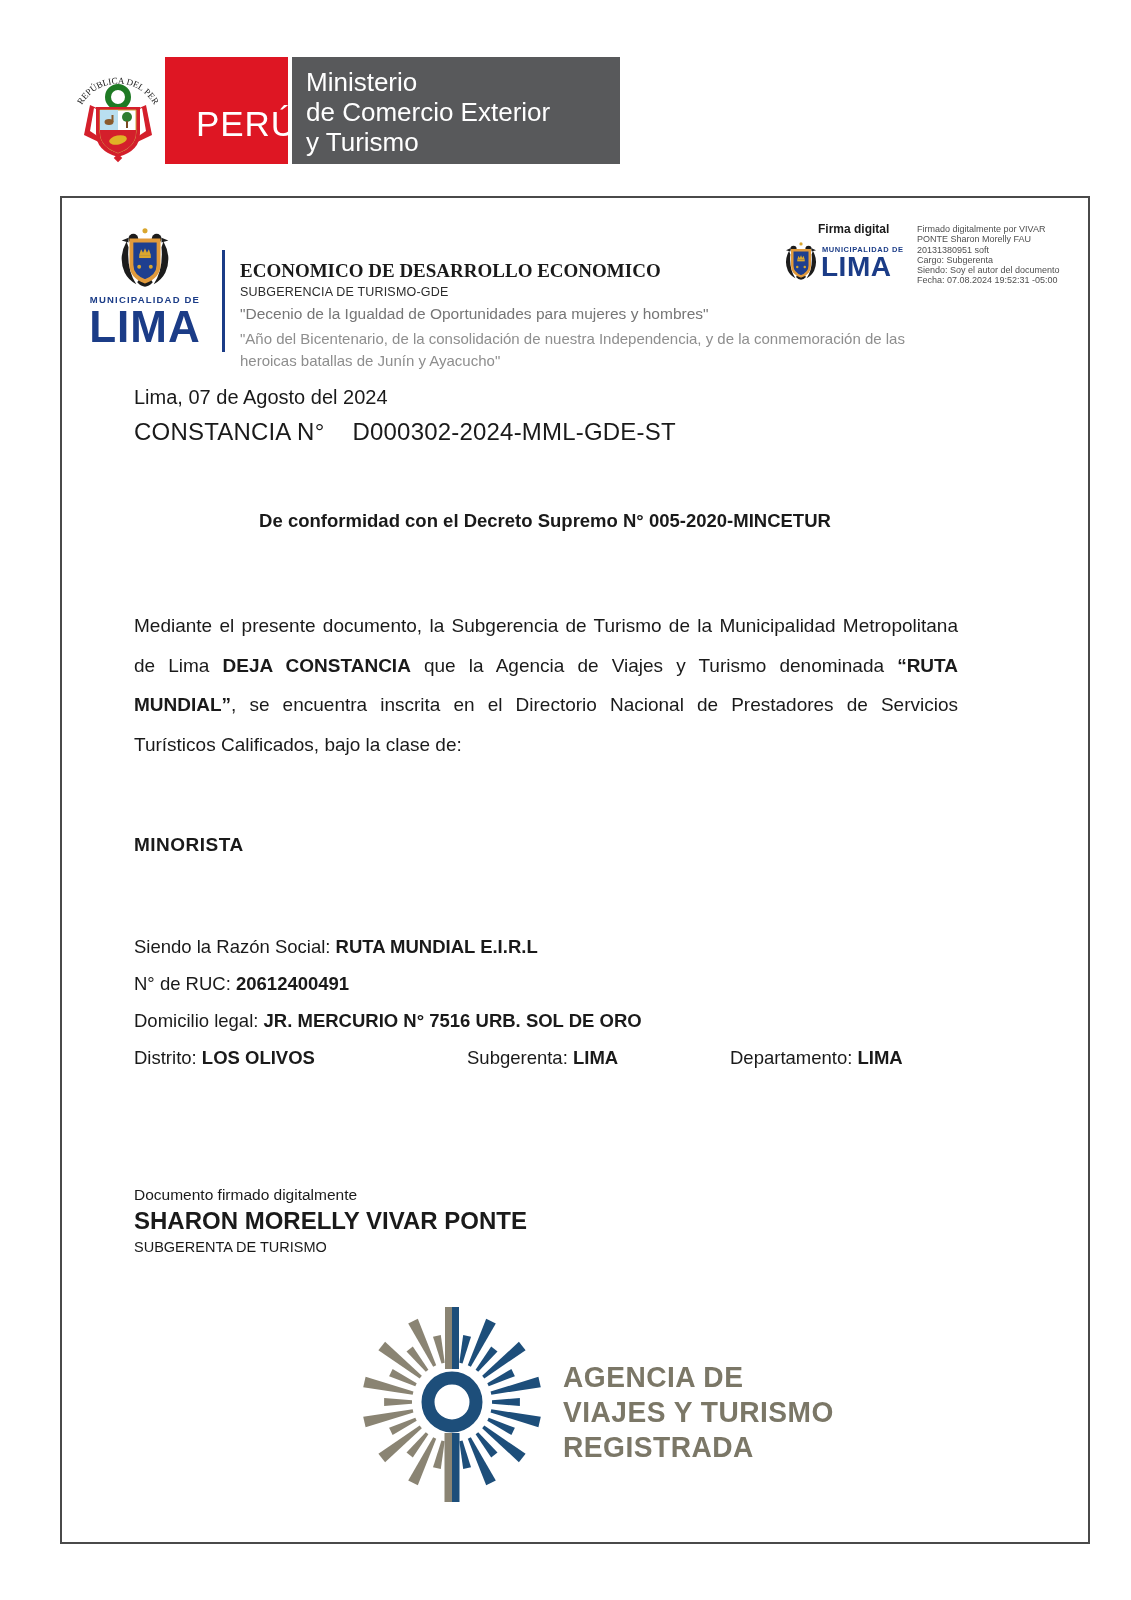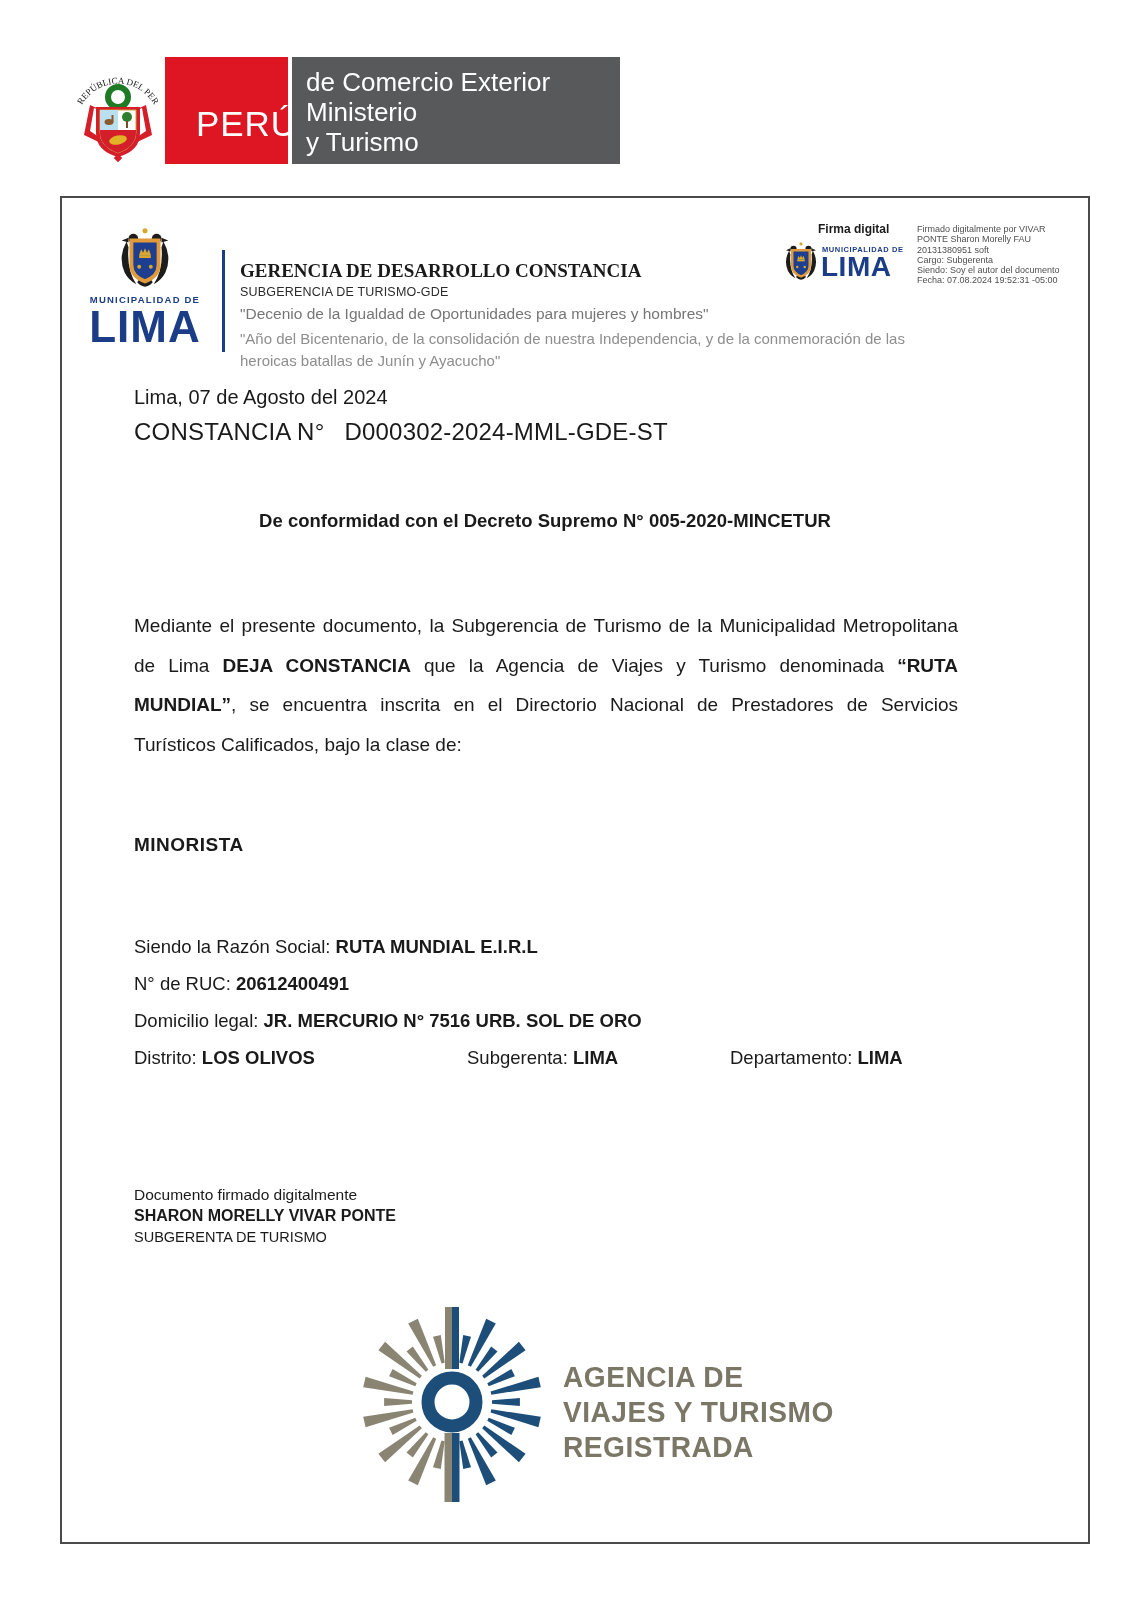--- a/index.html
+++ b/index.html
@@ -39,33 +39,33 @@
   
   .st-title{left:818px;top:222px;font-size:12px;font-weight:bold;}
   .st-coat{left:781px;top:240px;width:40px;height:44px;}
   .st-muni-small{left:822px;top:245px;font-size:7.5px;font-weight:bold;color:var(--lima-navy);letter-spacing:.6px;}
   .st-muni-big{left:821px;top:251px;font-size:28px;font-weight:bold;color:var(--lima-navy);letter-spacing:.5px;}
   .st-lines{left:917px;top:224px;width:165px;font-size:9px;line-height:10.3px;color:#4f4f4f;}
 
   
   .date-line{left:134px;top:386px;font-size:20px;}
   .constancia{left:134px;top:418px;font-size:24px;letter-spacing:.2px;}
-  .constancia .num{margin-left:20px;}
+  .constancia .num{margin-left:28px;}
   .subject{left:134px;top:510px;width:822px;text-align:center;font-weight:bold;font-size:18.5px;}
   .paragraph{left:134px;top:606px;width:824px;font-size:19px;line-height:39.5px;
              text-align:justify;}
   .classification{left:134px;top:834px;width:822px;font-weight:bold;font-size:19px;letter-spacing:.5px;}
   .details{left:134px;top:928px;width:824px;font-size:18.5px;line-height:37px;}
   .details b,.paragraph b{font-weight:bold;}
   .loc-row{display:flex;}
   .loc-row .loc0{width:333px;}
   .loc-row .loc1{width:263px;}
   .signer{left:134px;top:1186px;}
   .signer .s1{font-size:15.5px;}
-  .signer .s2{font-size:16px;font-weight:bold;margin-top:3px;}
+  .signer .s2{font-size:24px;font-weight:bold;margin-top:3px;}
   .signer .s3{font-size:14.5px;margin-top:4px;}
 
   
   .starburst{left:352px;top:1302px;width:200px;height:200px;}
   .registered-text{left:563px;top:1360px;font-size:29px;line-height:35px;font-weight:bold;
                    color:var(--registered-text);letter-spacing:.5px;transform:scaleX(.97);transform-origin:left top;}
 </style>
 </head>
 <body>
 
@@ -109,34 +109,34 @@
   <path d="M28,79 L64,79 L64,81 Q64,96 46,102 Q28,96 28,81 Z" fill="#d41f2b"></path>
   <ellipse cx="46" cy="89" rx="9" ry="4.5" fill="#e0b226" transform="rotate(-12 46 89)"></ellipse>
   <rect x="43" y="104" width="6" height="6" fill="#d41f2b" transform="rotate(45 46 107)"></rect>
 </svg>
 
 <div class="abs peru-box">
   <span>PERÚ</span>
 </div>
 
 <div class="abs ministry-box">
+  <div>Ministerio</div>
   <div>de Comercio Exterior</div>
-  <div>Ministerio</div>
   <div>y Turismo</div>
 </div>
 
 <div class="abs frame"></div>
 
 <svg class="abs lh-coat" viewBox="0 0 64 68">
   <use href="#lima-coat"></use>
 </svg>
 <div class="abs lh-muni-small">MUNICIPALIDAD DE</div>
 <div class="abs lh-muni-big">LIMA</div>
 <div class="abs lh-divider"></div>
-<div class="abs lh-office">GERENCIA DE DESARROLLO CONSTANCIA</div>
+<div class="abs lh-office">ECONOMICO DE DESARROLLO ECONOMICO</div>
 <div class="abs lh-suboffice">SUBGERENCIA DE TURISMO-GDE</div>
 <div class="abs lh-motto1">"Decenio de la Igualdad de Oportunidades para mujeres y hombres"</div>
 <div class="abs lh-motto2">"Año del Bicentenario, de la consolidación de nuestra Independencia, y de la conmemoración de las heroicas batallas de Junín y Ayacucho"</div>
 
 <div class="abs st-title">Firma digital</div>
 <svg class="abs st-coat" viewBox="0 0 64 68">
   <use href="#lima-coat"></use>
 </svg>
 <div class="abs st-muni-small">MUNICIPALIDAD DE</div>
 <div class="abs st-muni-big">LIMA</div>

